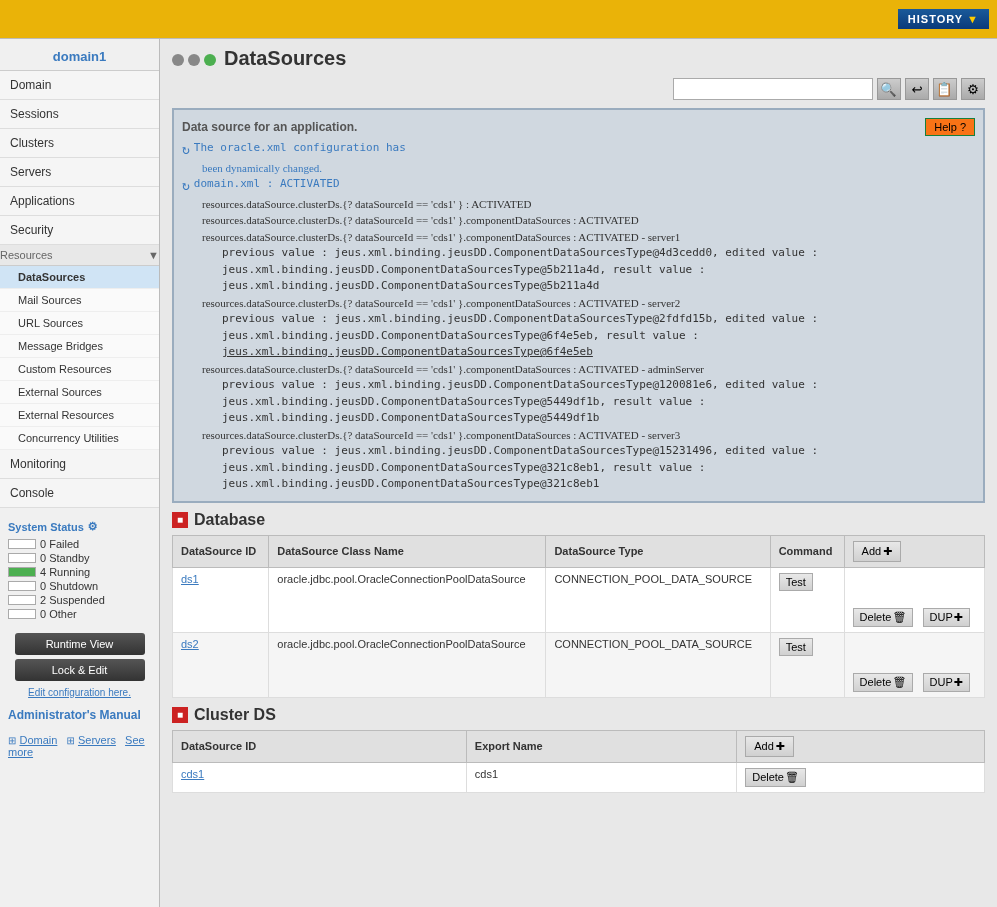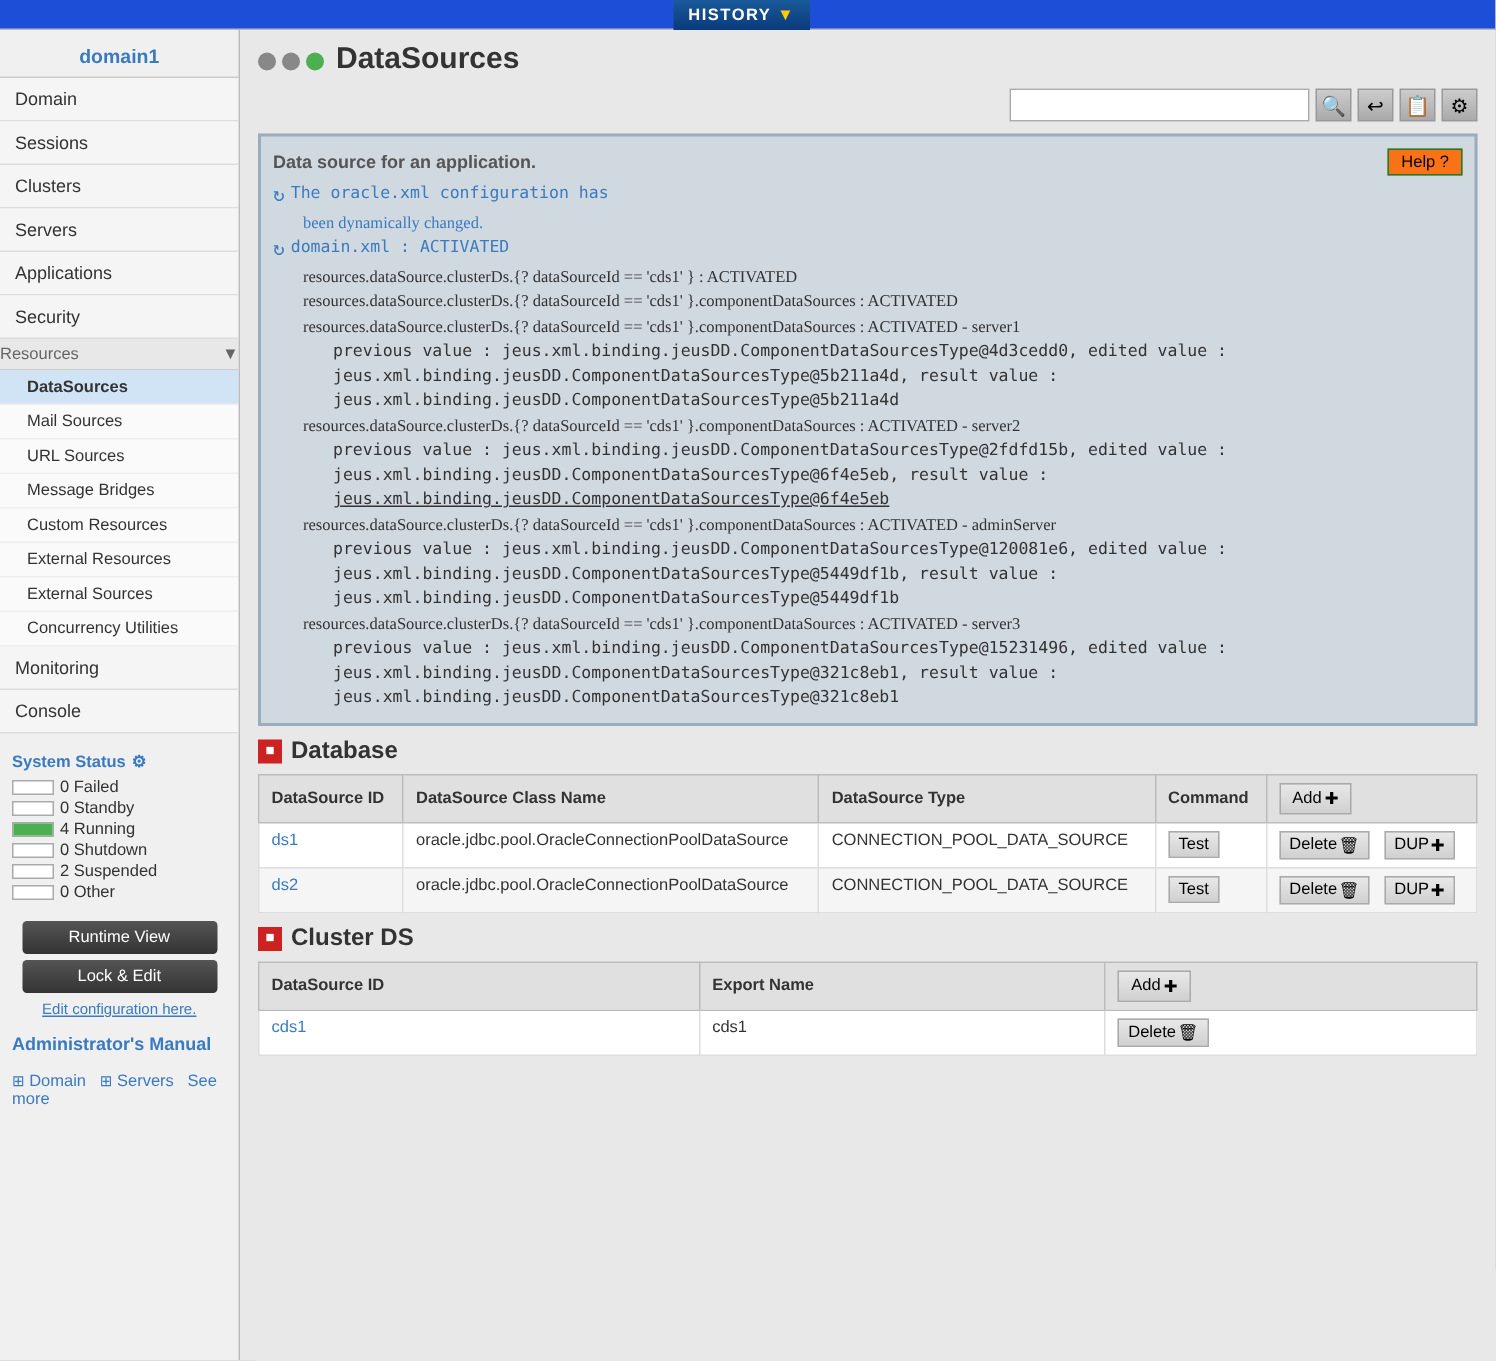--- a/index.html
+++ b/index.html
@@ -1,20 +1,20 @@
 <!DOCTYPE html>
 <html><head>
   <meta charset="utf-8">
   <style>
     * { box-sizing: border-box; margin: 0; padding: 0; }
     body { font-family: Arial, sans-serif; font-size: 12px; background: #d0d0d0; color: #333; }
 
     
     .outer { display: flex; flex-direction: column; height: 907px; width: 997px; }
-    .top-bar { height: 20px; background: #1d4ed8; display: flex; align-items: center; justify-content: center; padding-right: 8px; border-bottom: 1px solid #bbb; }
+    .top-bar { height: 39px; background: #eab308; display: flex; align-items: center; justify-content: flex-end; padding-right: 8px; border-bottom: 1px solid #bbb; }
     .main-area { display: flex; flex: 1; overflow: hidden; }
 
     
     .sidebar { width: 160px; background: #f0f0f0; border-right: 1px solid #bbb; overflow-y: auto; flex-shrink: 0; }
     .sidebar-domain { text-align: center; padding: 10px 4px 6px; font-size: 13px; color: #3a7abf; font-weight: bold; border-bottom: 1px solid #ccc; }
     .sidebar-nav-item { padding: 7px 10px; border-bottom: 1px solid #ddd; cursor: pointer; font-size: 12px; color: #333; background: #f5f5f5; }
     .sidebar-section { padding: 4px 0; font-size: 11px; color: #666; background: #e8e8e8; border-bottom: 1px solid #ccc; display: flex; align-items: center; justify-content: space-between; }
     .sidebar-sub-item { padding: 5px 10px 5px 18px; border-bottom: 1px solid #eee; cursor: pointer; font-size: 11px; color: #333; background: #fafafa; }
     .sidebar-sub-item.active { background: #d0e4f5; font-weight: bold; }
     .sidebar-status { padding: 8px; }
@@ -59,22 +59,22 @@
     .section-icon { width: 16px; height: 16px; background: #cc2222; display: flex; align-items: center; justify-content: center; }
     .section-title { font-size: 16px; font-weight: bold; color: #333; }
     .data-table { width: 100%; border-collapse: collapse; background: #fff; border: 1px solid #bbb; }
     .data-table th { background: #e0e0e0; border: 1px solid #bbb; padding: 5px 8px; text-align: left; font-size: 11px; font-weight: bold; }
     .data-table td { border: 1px solid #ddd; padding: 5px 8px; font-size: 11px; vertical-align: top; }
     .data-table tr:nth-child(even) { background: #f5f5f5; }
     .data-table tr:nth-child(odd) { background: #ffffff; }
     .add-btn { background: linear-gradient(to bottom, #e8e8e8, #d0d0d0); border: 1px solid #aaa; padding: 3px 8px; font-size: 11px; cursor: pointer; display: inline-flex; align-items: center; gap: 2px; }
     .action-btn { background: linear-gradient(to bottom, #e8e8e8, #d0d0d0); border: 1px solid #aaa; padding: 2px 6px; font-size: 11px; cursor: pointer; }
     .delete-btn { background: linear-gradient(to bottom, #e8e8e8, #d0d0d0); border: 1px solid #aaa; padding: 2px 6px; font-size: 11px; cursor: pointer; display: inline-flex; align-items: center; gap: 1px; }
-    .dup-btn { background: linear-gradient(to bottom, #e8e8e8, #d0d0d0); border: 1px solid #aaa; padding: 2px 6px; font-size: 11px; cursor: pointer; display: inline-flex; align-items: center; gap: 1px; }
-    .link-text { color: #3a7abf; cursor: pointer; }
+    .dup-btn { background: linear-gradient(to bottom, #e8e8e8, #d0d0d0); border: 1px solid #aaa; padding: 2px 6px; font-size: 11px; cursor: pointer; display: inline-flex; align-items: center; gap: 1px; margin-top: 35px; }
+    .link-text { color: #3a7abf; text-decoration: underline; cursor: pointer; }
     .th-add { text-align: right; }
 
     
     .history-btn { background: linear-gradient(to bottom, #1a5a9a, #0a3a7a); color: #fff; border: none; padding: 4px 10px; font-size: 11px; cursor: pointer; display: flex; align-items: center; gap: 4px; font-weight: bold; letter-spacing: 1px; }
     .history-arrow { color: #ffcc00; }
   </style>
 </head>
 <body>
 
 <div class="outer">
@@ -99,22 +99,22 @@
 
       <div class="sidebar-section">
         <span>Resources</span>
         <span>▼</span>
       </div>
       <div class="sidebar-sub-item active">DataSources</div>
       <div class="sidebar-sub-item">Mail Sources</div>
       <div class="sidebar-sub-item">URL Sources</div>
       <div class="sidebar-sub-item">Message Bridges</div>
       <div class="sidebar-sub-item">Custom Resources</div>
+      <div class="sidebar-sub-item">External Sources</div>
       <div class="sidebar-sub-item">External Resources</div>
-      <div class="sidebar-sub-item">External Sources</div>
       <div class="sidebar-sub-item">Concurrency Utilities</div>
 
       <div class="sidebar-nav-item">Monitoring</div>
       <div class="sidebar-nav-item">Console</div>
 
       <div class="sidebar-status">
         <div class="sidebar-status-title">
           <span>System Status</span>
           <span style="cursor:pointer;">⚙</span>
         </div>

